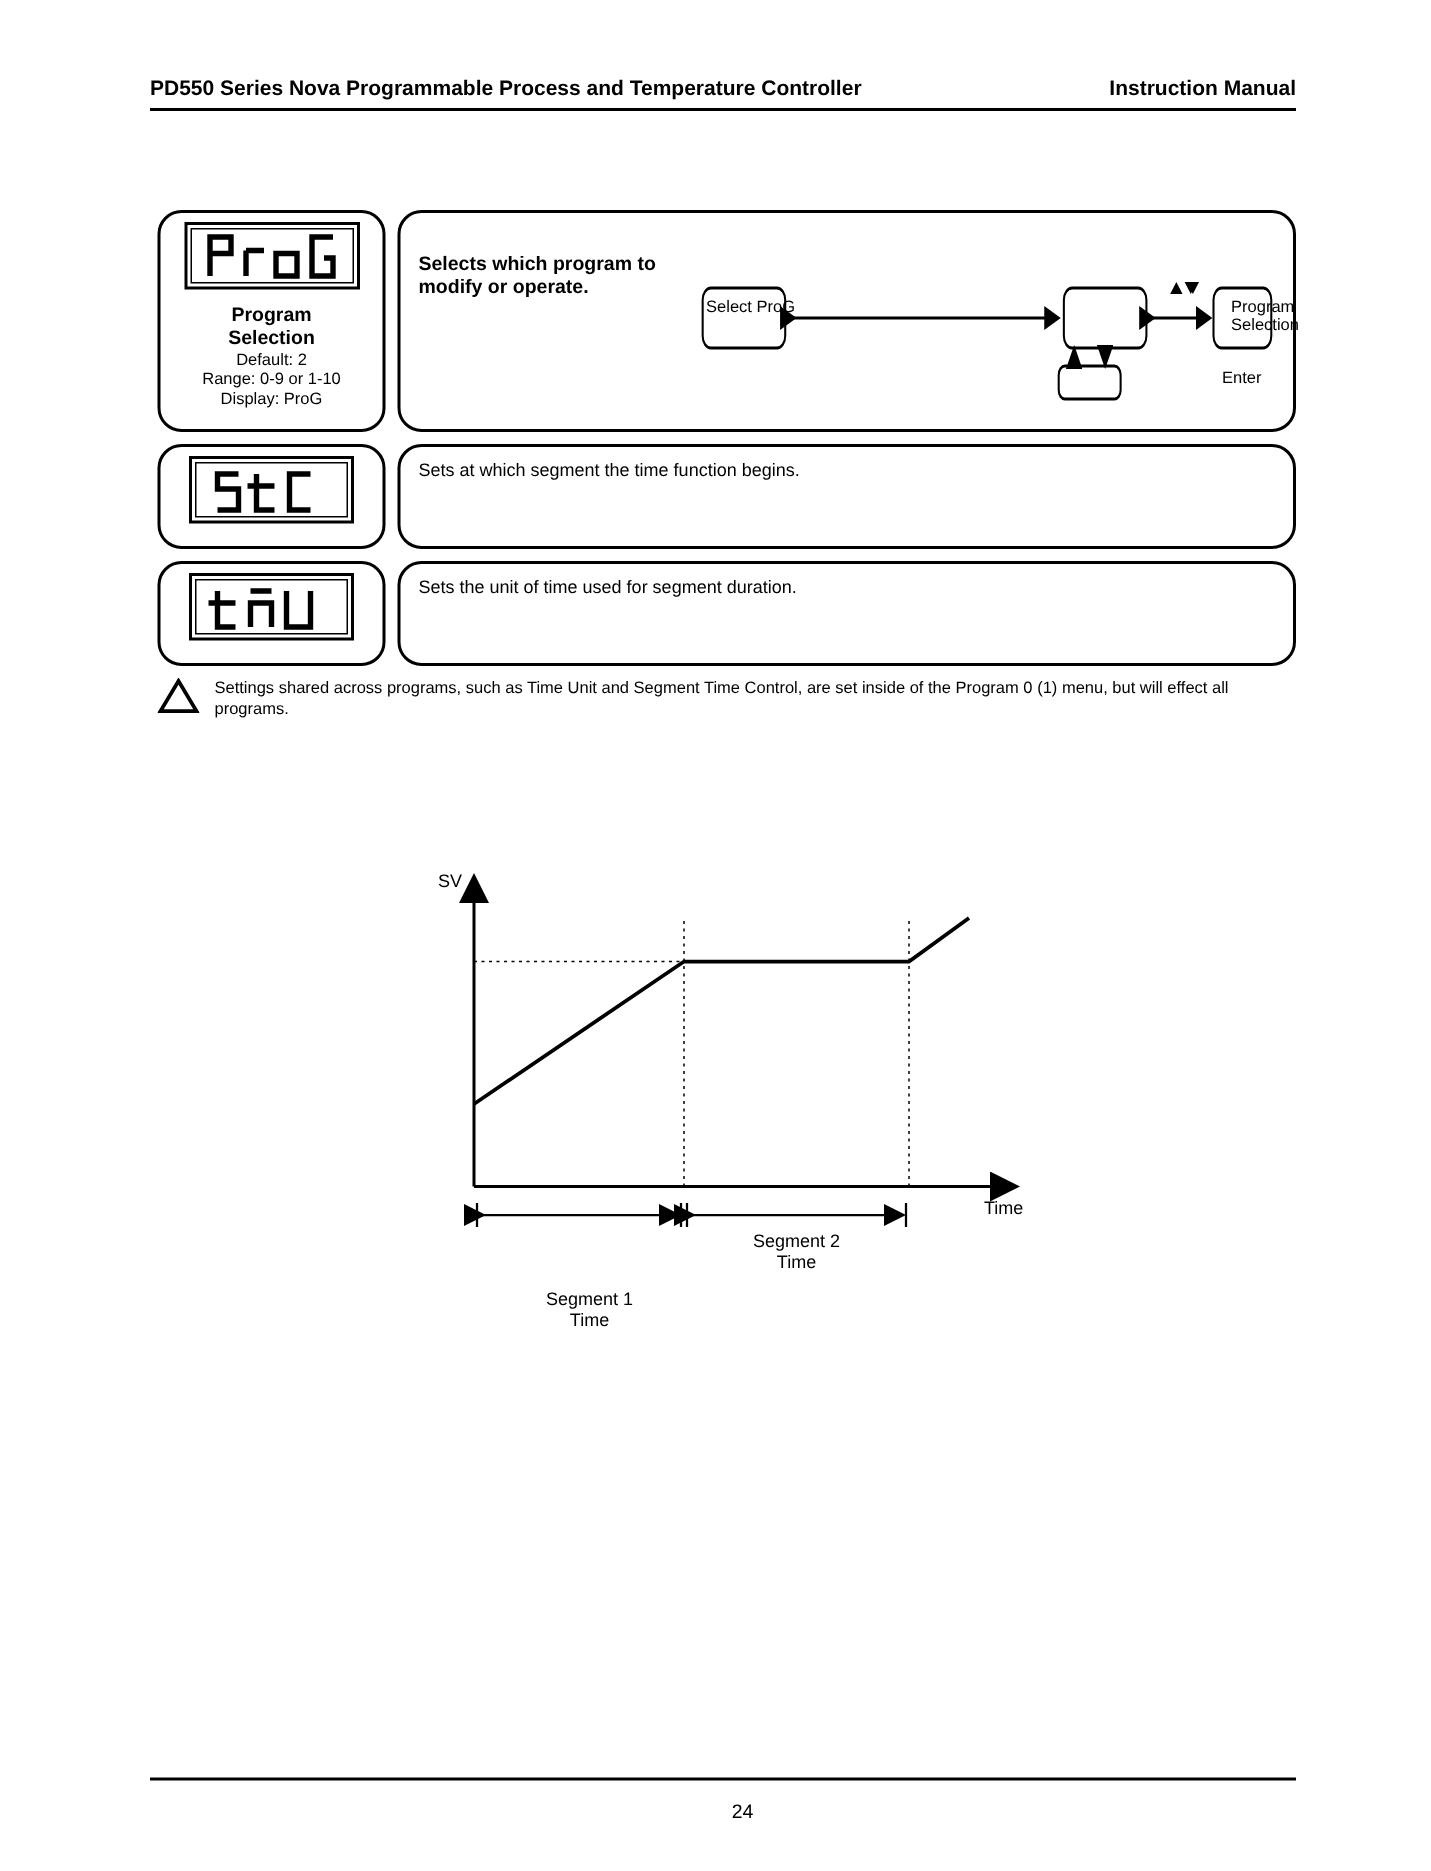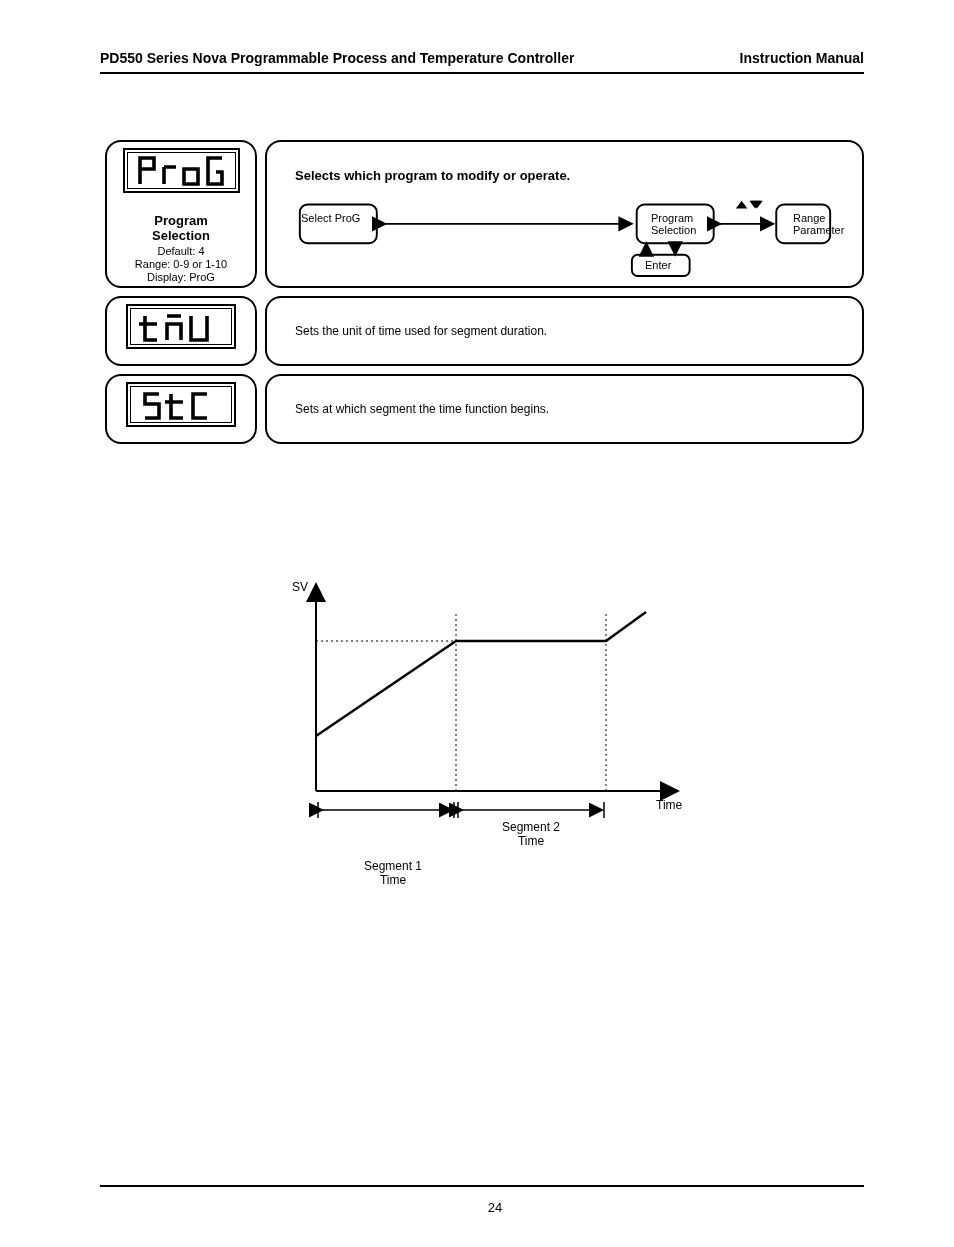--- a/index.html
+++ b/index.html
@@ -12,23 +12,23 @@
   .hr-bot { position: absolute; bottom: 60px; left: 100px; right: 90px; height: 2px; background: #000; }
   .page-num { position: absolute; bottom: 32px; left: 0; right: 0; text-align: center; font-size: 13px; padding-left: 36px; }
   .boxes { position: absolute; top: 140px; left: 105px; right: 90px; }
   .row { display: flex; gap: 8px; margin-bottom: 8px; }
   .dispbox { width: 152px; border: 2px solid #000; border-radius: 16px; position: relative; padding: 6px; text-align: center; }
   .dispbox.tall { height: 148px; }
   .dispbox.short { height: 70px; }
   .lcd-outer { display: inline-block; border: 2px solid #000; padding: 2px; }
   .lcd-inner { border: 1px solid #000; padding: 1px 6px 0 6px; }
   .lcd-inner img, .lcd-inner svg { display: block; }
-  .disp-caption { font-size: 13px; font-weight: bold; margin-top: 16px; }
+  .disp-caption { font-size: 13px; font-weight: bold; margin-top: 4px; }
   .disp-sub { font-size: 11px; margin-top: 2px; line-height: 1.2; }
-  .descbox { flex: 1; border: 2px solid #000; border-radius: 16px; padding: 8px 28px; display: flex; flex-direction: column; justify-content: center; }
+  .descbox { flex: 1; border: 2px solid #000; border-radius: 16px; padding: 8px 12px; display: flex; justify-content: center; }
   .descbox.tall { height: 148px; align-items: center; justify-content: flex-start; padding-top: 26px; }
   .descbox.short { height: 70px; justify-content: center; }
   .desc-title { font-size: 13px; font-weight: bold; align-self: flex-start; margin-bottom: 8px; }
   .desc-text { font-size: 12px; text-align: left; width: 100%; }
   .flow { position: relative; width: 100%; height: 90px; }
   .flow svg { position: absolute; inset: 0; }
   .flabel { position: absolute; font-size: 11px; text-align: left; line-height: 1.05; }
   .note-row { display: flex; align-items: flex-start; gap: 10px; margin-top: 4px; }
   .note-row svg { flex: 0 0 auto; }
   .note-text { font-size: 11px; line-height: 1.3; }
@@ -61,21 +61,21 @@
 
                 <path d="M50 30 V15 H64 V30 Z"></path>
 
                 <path d="M88 4 H74 V30 H88 V18 H82"></path>
               </g>
             </svg>
           </div>
         </div>
         <div class="disp-caption" style="white-space:pre-line">Program
 Selection</div>
-        <div class="disp-sub" style="white-space:pre-line">Default: 4
+        <div class="disp-sub" style="white-space:pre-line">Default: 2
 Range: 0-9 or 1-10
 Display: ProG</div>
       </div>
       <div class="descbox tall">
         <div class="desc-title">Selects which program to modify or operate.</div>
         <div class="flow">
           <svg viewBox="0 0 560 90" width="100%" height="100%" preserveAspectRatio="none">
             <defs>
               <marker id="ah" markerWidth="8" markerHeight="8" refX="6" refY="4" orient="auto">
                 <path d="M0,0 L8,4 L0,8 Z" fill="#000"></path>
@@ -116,57 +116,63 @@
       </div>
     </div>
 
     <div class="row">
       <div class="dispbox short">
         <div class="lcd-outer">
           <div class="lcd-inner">
             <svg width="88" height="34" viewBox="0 0 88 34">
               <g stroke="#000" stroke-width="3.6" fill="none" stroke-linecap="butt">
 
-                <path d="M8 6 V30 H20 M2 14 H20"></path>
-
-                <path d="M30 30 V14 H44 V30 M30 6 H44"></path>
-
-                <path d="M54 6 V30 H70 V6"></path>
+                <path d="M22 6 H8 V16 H22 V30 H8"></path>
+
+                <path d="M34 6 V30 H46 M28 14 H46"></path>
+
+                <path d="M70 6 H56 V30 H70"></path>
               </g>
             </svg>
           </div>
         </div>
       </div>
       <div class="descbox short">
-        <div class="desc-text">Sets the unit of time used for segment duration.</div>
+        <div class="desc-text">Sets at which segment the time function begins.</div>
       </div>
     </div>
 
     <div class="row">
       <div class="dispbox short">
         <div class="lcd-outer">
           <div class="lcd-inner">
             <svg width="88" height="34" viewBox="0 0 88 34">
               <g stroke="#000" stroke-width="3.6" fill="none" stroke-linecap="butt">
 
-                <path d="M22 6 H8 V16 H22 V30 H8"></path>
-
-                <path d="M34 6 V30 H46 M28 14 H46"></path>
-
-                <path d="M70 6 H56 V30 H70"></path>
+                <path d="M8 6 V30 H20 M2 14 H20"></path>
+
+                <path d="M30 30 V14 H44 V30 M30 6 H44"></path>
+
+                <path d="M54 6 V30 H70 V6"></path>
               </g>
             </svg>
           </div>
         </div>
       </div>
       <div class="descbox short">
-        <div class="desc-text">Sets at which segment the time function begins.</div>
-      </div>
-    </div>
-
+        <div class="desc-text">Sets the unit of time used for segment duration.</div>
+      </div>
+    </div>
+
+    <div class="note-row">
+      <svg width="28" height="24" viewBox="0 0 28 24">
+        <path d="M14 2 L26 22 H2 Z" fill="none" stroke="#000" stroke-width="2.5" stroke-linejoin="miter"></path>
+      </svg>
+      <div class="note-text">Settings shared across programs, such as Time Unit and Segment Time Control, are set inside of the Program 0 (1) menu, but will effect all programs.</div>
+    </div>
   </div>
 
   <div class="chart-wrap">
     <svg viewBox="0 0 400 260">
       <defs>
         <marker id="ca" markerWidth="10" markerHeight="10" refX="8" refY="5" orient="auto">
           <path d="M0,0 L10,5 L0,10 Z" fill="#000"></path>
         </marker>
       </defs>
 

